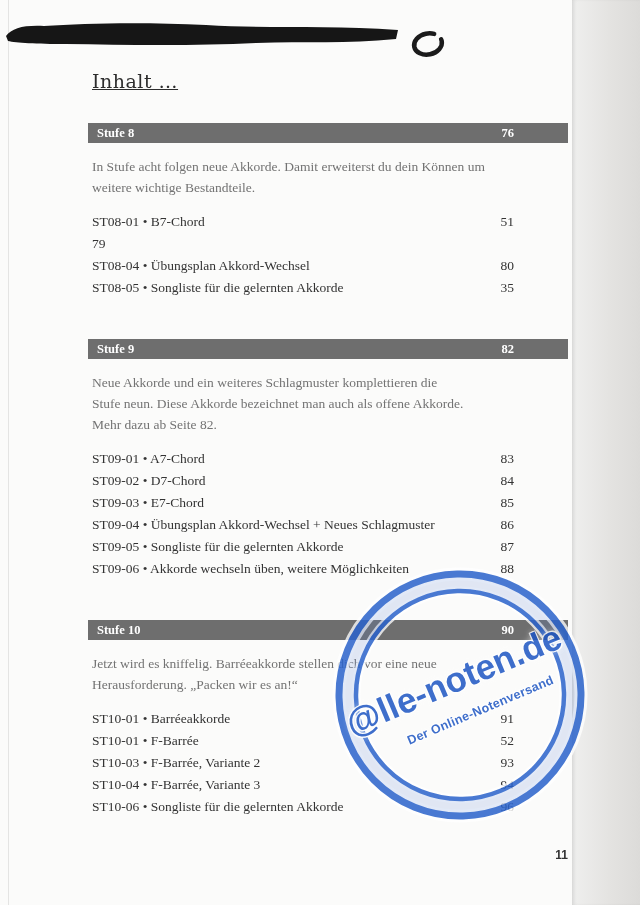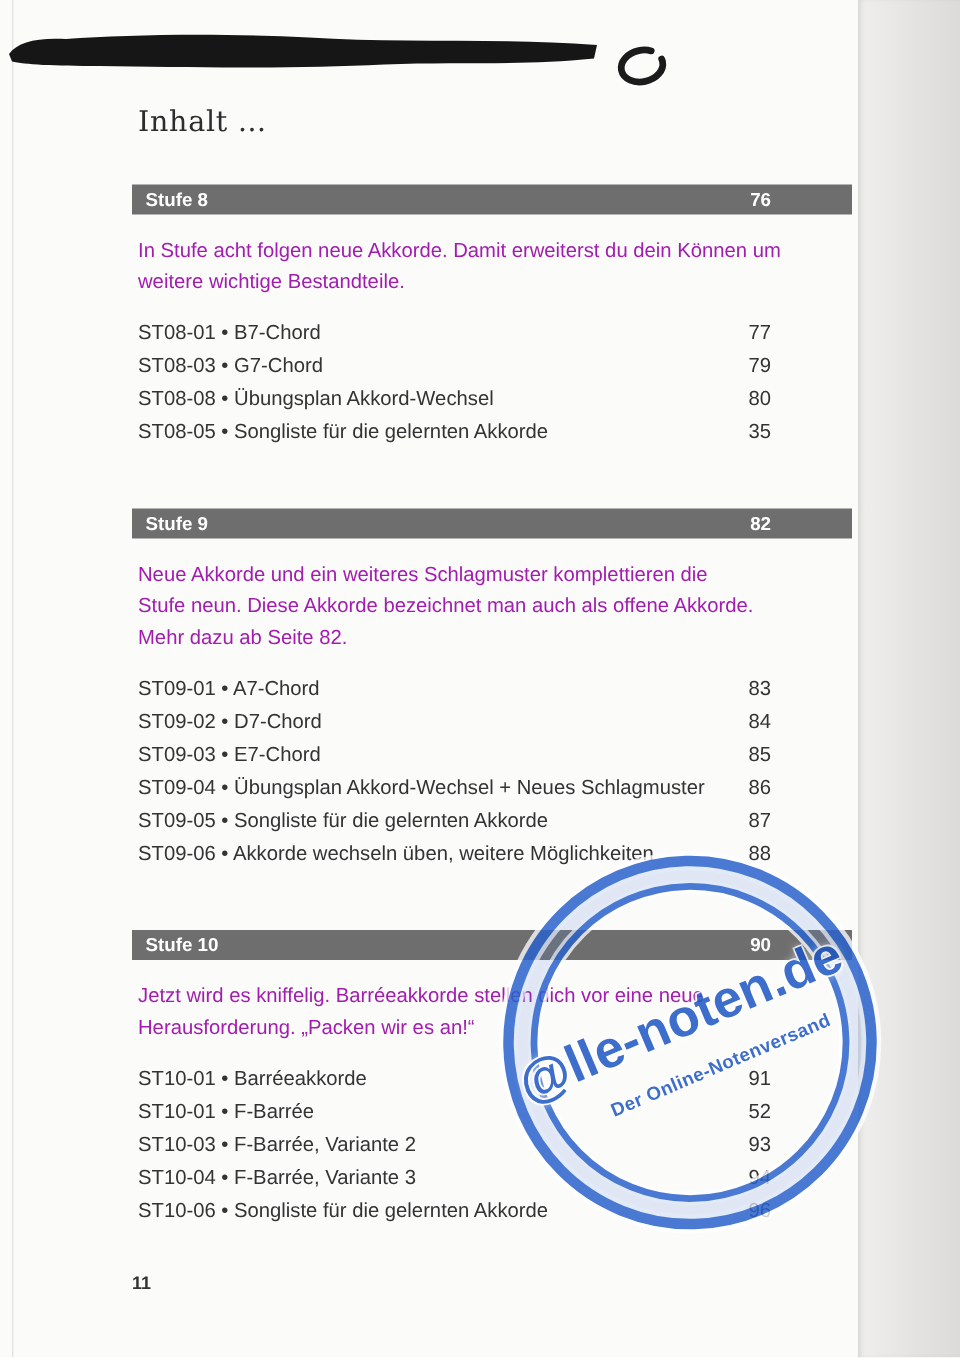--- a/index.html
+++ b/index.html
@@ -10,40 +10,40 @@
   .right-band {
     position:absolute; top:0; right:0; width:68px; height:100%; z-index:0;
     background:linear-gradient(to right,#efefee 0%, #e4e3e1 55%, #dcdbd9 100%);
     box-shadow:inset 3px 0 4px -2px rgba(0,0,0,0.14);
   }
   .left-line { position:absolute; top:0; left:8px; width:1px; height:100%; background:rgba(0,0,0,0.09); z-index:0; }
   .ink { position:absolute; left:6px; top:20px; z-index:1; }
   .heading {
     position:absolute; left:92px; top:70px; margin:0; z-index:1;
     font-family:"DejaVu Serif", serif; font-size:19px; font-weight:500;
-    letter-spacing:0.5px; color:#2d2d2d;
+    letter-spacing:0.5px; color:#2d2d2d;text-decoration:underline;
   }
-  .toc { position:absolute; left:88px; top:123px; width:480px; z-index:1; }
+  .toc { position:absolute; left:88px; top:123px; width:480px; z-index:1;font-family:Liberation Serif, serif; }
   .section-bar {
     display:flex; justify-content:space-between; align-items:center;
     background:#6e6e6e; color:#ffffff; height:20px;
     padding:0 54px 0 9px; margin-top:40px;
     font-size:12.5px; font-weight:bold;
   }
   .section-bar:first-child { margin-top:0; }
-  .section-desc { margin:13px 0 0 4px; font-size:13.5px; line-height:21px; color:#a21caf; }
+  .section-desc { margin:13px 0 0 4px; font-size:13.5px; line-height:21px; color:#737373; }
   .entry-list { margin-top:13px; }
   .entry-row {
     display:flex; justify-content:space-between;
     padding:0 54px 0 4px; font-size:13.5px; line-height:22px; color:#333333;
   }
   .entry-label { white-space:nowrap;text-align:right; }
   .footer {
     position:absolute; left:88px; top:848px; width:480px; z-index:1;
-    text-align:left; font-size:12px; font-weight:bold; color:#333333;
+    text-align:right; font-size:12px; font-weight:bold; color:#333333;
   }
   .watermark {
     position:absolute; left:328px; top:563px; width:264px; height:264px; z-index:5;
     transform:rotate(-23deg); opacity:0.85; pointer-events:none;
   }
   .watermark svg { position:absolute; left:0; top:0; }
   .wm-main {
     position:absolute; left:-30px; right:-30px; top:96px; text-align:center;
     font-size:35px; font-weight:bold; white-space:nowrap; color:#1e56c3;
     text-shadow:-1px -1px 0 rgba(255,255,255,0.9), 1px -1px 0 rgba(255,255,255,0.9),
@@ -76,28 +76,27 @@
 
   <div class="toc" id="toc">
       <div class="section-bar">
         <span>Stufe 8</span>
         <span>76</span>
       </div>
       <p class="section-desc">In Stufe acht folgen neue Akkorde. Damit erweiterst du dein Können um<br>weitere wichtige Bestandteile.</p>
       <div class="entry-list">
         <div class="entry-row">
           <span class="entry-label">ST08-01 • B7-Chord</span>
-          <span class="entry-page">77</span>
+          <span class="entry-page">51</span>
         </div>
         <div class="entry-row">
-          <span class="entry-label">ST08-03 • G7-Chord</span>
           <span class="entry-page">79</span>
         </div>
         <div class="entry-row">
-          <span class="entry-label">ST08-08 • Übungsplan Akkord-Wechsel</span>
+          <span class="entry-label">ST08-04 • Übungsplan Akkord-Wechsel</span>
           <span class="entry-page">80</span>
         </div>
         <div class="entry-row">
           <span class="entry-label">ST08-05 • Songliste für die gelernten Akkorde</span>
           <span class="entry-page">35</span>
         </div>
       </div>
       <div class="section-bar">
         <span>Stufe 9</span>
         <span>82</span>

